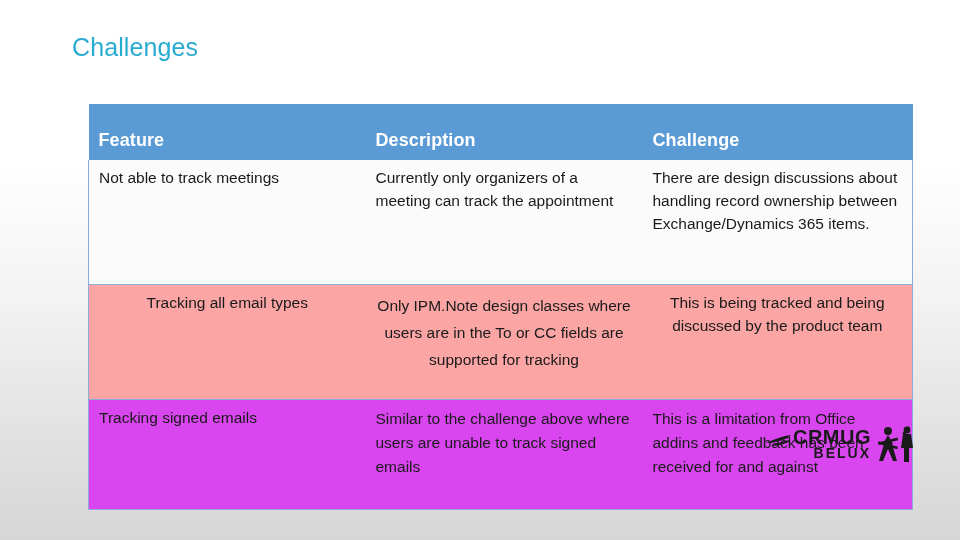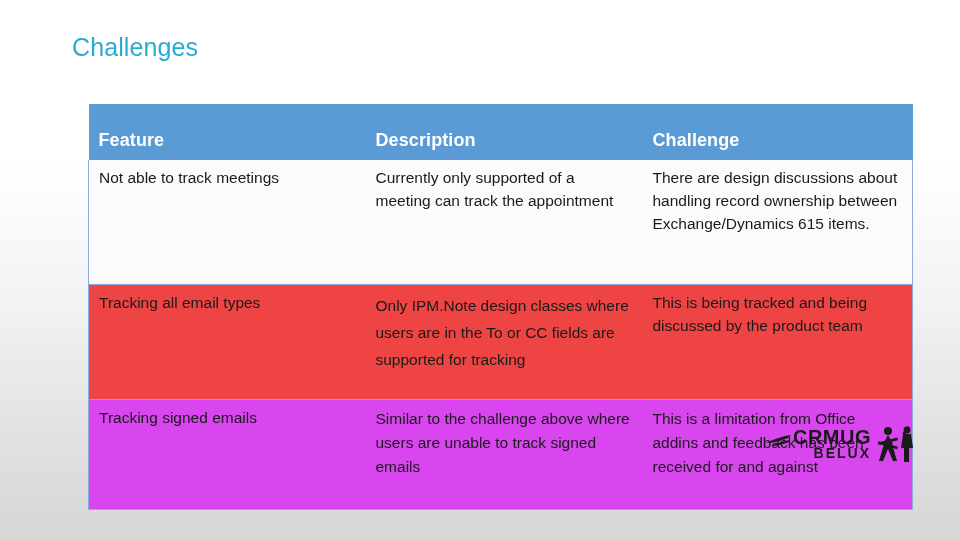--- a/index.html
+++ b/index.html
@@ -73,21 +73,21 @@
     border-bottom: 1px solid #8eaadb;
     line-height: 1.47;
     font-weight: 400;
   }
 
   tbody td.mid-col { border-left: none; border-right: none; }
   tbody td.first-col { border-right: none; margin-top: 33px; }
   tbody td.last-col { border-left: none; }
 
   tbody tr.row-0 td { background: #fbfbfb; height: 110px; }
-  tbody tr.row-1 td { background: #ef4444; height: 100px; }
+  tbody tr.row-1 td { background: #fca5a5; height: 100px; text-align: center; }
   tbody tr.row-2 td { background: #d946ef; height: 95px; }
 
   tbody tr.row-1 td.desc-cell { line-height: 1.75; }
   tbody tr.row-2 td.desc-cell { line-height: 1.56; }
   tbody tr.row-2 td.chal-cell { line-height: 1.56; }
 
   
   .logo {
     position: absolute;
     right: 44px;
@@ -137,22 +137,22 @@
       <thead>
         <tr>
           <th>Feature</th>
           <th>Description</th>
           <th>Challenge</th>
         </tr>
       </thead>
       <tbody>
         <tr class="row-0">
           <td class="first-col feature-cell">Not able to track meetings</td>
-          <td class="mid-col desc-cell">Currently only supported of a meeting can track the appointment</td>
-          <td class="last-col chal-cell">There are design discussions about handling record ownership between Exchange/Dynamics 615 items.</td>
+          <td class="mid-col desc-cell">Currently only organizers of a meeting can track the appointment</td>
+          <td class="last-col chal-cell">There are design discussions about handling record ownership between Exchange/Dynamics 365 items.</td>
         </tr>
         <tr class="row-1">
           <td class="first-col feature-cell">Tracking all email types</td>
           <td class="mid-col desc-cell">Only IPM.Note design classes where users are in the To or CC fields are supported for tracking</td>
           <td class="last-col chal-cell">This is being tracked and being discussed by the product team</td>
         </tr>
         <tr class="row-2">
           <td class="first-col feature-cell">Tracking signed emails</td>
           <td class="mid-col desc-cell">Similar to the challenge above where users are unable to track signed emails</td>
           <td class="last-col chal-cell">This is a limitation from Office addins and feedback has been received for and against</td>

